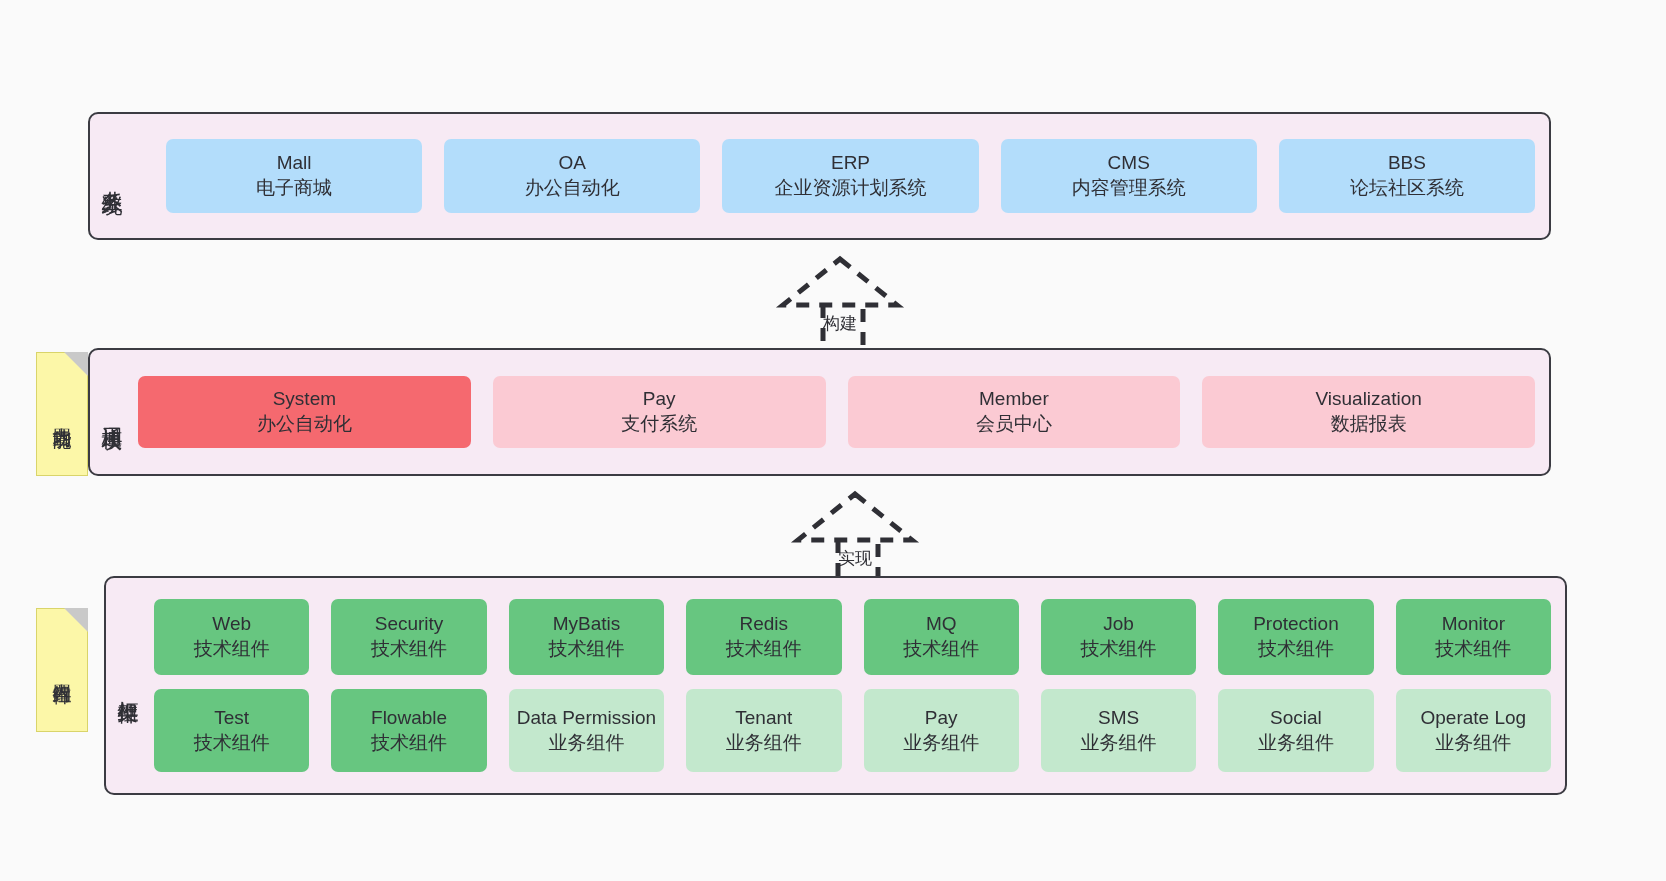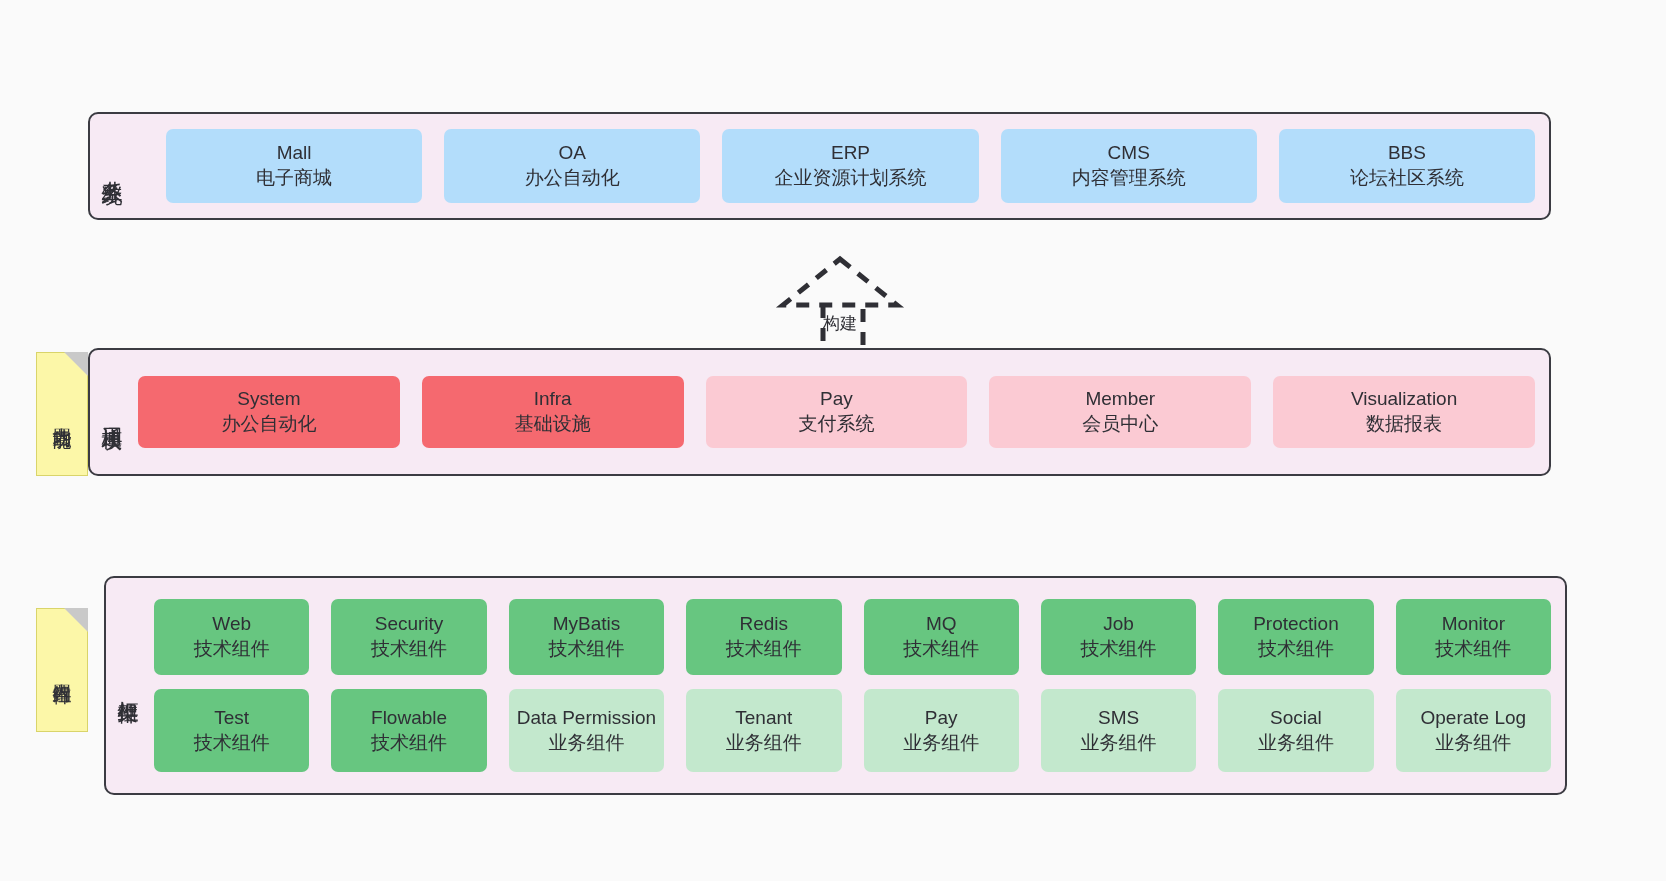--- a/index.html
+++ b/index.html
@@ -81,21 +81,21 @@
   .cell .t2 { display: block; }
 
   
   .c-blue        { background: #b3ddfb; }
   .c-red         { background: #f5696f; }
   .c-pink        { background: #fbcad3; }
   .c-green       { background: #67c680; }
   .c-green-light { background: #c3e8cd; }
 
   
-  #layer-business { left: 88px;  top: 112px; width: 1463px; height: 108px; gap: 28px; }
+  #layer-business { left: 88px;  top: 112px; width: 1463px; height: 128px; gap: 28px; }
   #layer-business .row { height: 74px; }
 
   #layer-common   { left: 88px;  top: 348px; width: 1463px; height: 128px; }
   #layer-common .row { height: 72px; }
 
   #layer-frame    { left: 88px;  top: 576px; width: 1463px; height: 219px; margin-left: 16px; }
   #layer-frame .layer-body { gap: 14px; padding-top: 16px; padding-bottom: 16px; }
   #layer-frame .row-a { height: 76px; }
   #layer-frame .row-b { height: 83px; }
 
@@ -199,40 +199,43 @@
   </div>
 
   <div class="layer" id="layer-common">
     <div class="layer-title">通用模块</div>
     <div class="layer-body">
       <div class="row">
         <div class="cell c-red">
           <span class="t1">System</span>
           <span class="t2">办公自动化</span>
         </div>
-        <div class="cell c-red">
-          <span class="t1">Infra</span>
-          <span class="t2">基础设施</span>
-        </div>
         <div class="cell c-pink">
           <span class="t1">Pay</span>
           <span class="t2">支付系统</span>
         </div>
         <div class="cell c-pink">
           <span class="t1">Member</span>
           <span class="t2">会员中心</span>
         </div>
         <div class="cell c-pink">
           <span class="t1">Visualization</span>
           <span class="t2">数据报表</span>
         </div>
       </div>
     </div>
   </div>
 
+  <div class="arrow" id="arrow-impl">
+    <svg viewBox="0 0 190 100" xmlns="http://www.w3.org/2000/svg">
+      <path d="M 95 6 L 152 52 L 38 52 Z" fill="none" stroke="#2f2f35" stroke-width="5" stroke-dasharray="13,10" stroke-linecap="butt"></path>
+      <path d="M 78 52 L 78 98 L 118 98 L 118 52" fill="none" stroke="#2f2f35" stroke-width="5" stroke-dasharray="13,10" stroke-linecap="butt"></path>
+    </svg>
+    <span class="arrow-label">实现</span>
+  </div>
 
   <div class="note" id="note-frame">
     <span>内置组件</span>
   </div>
 
   <div class="layer" id="layer-frame">
     <div class="layer-title">框架组件</div>
     <div class="layer-body">
 
       <div class="row row-a">

